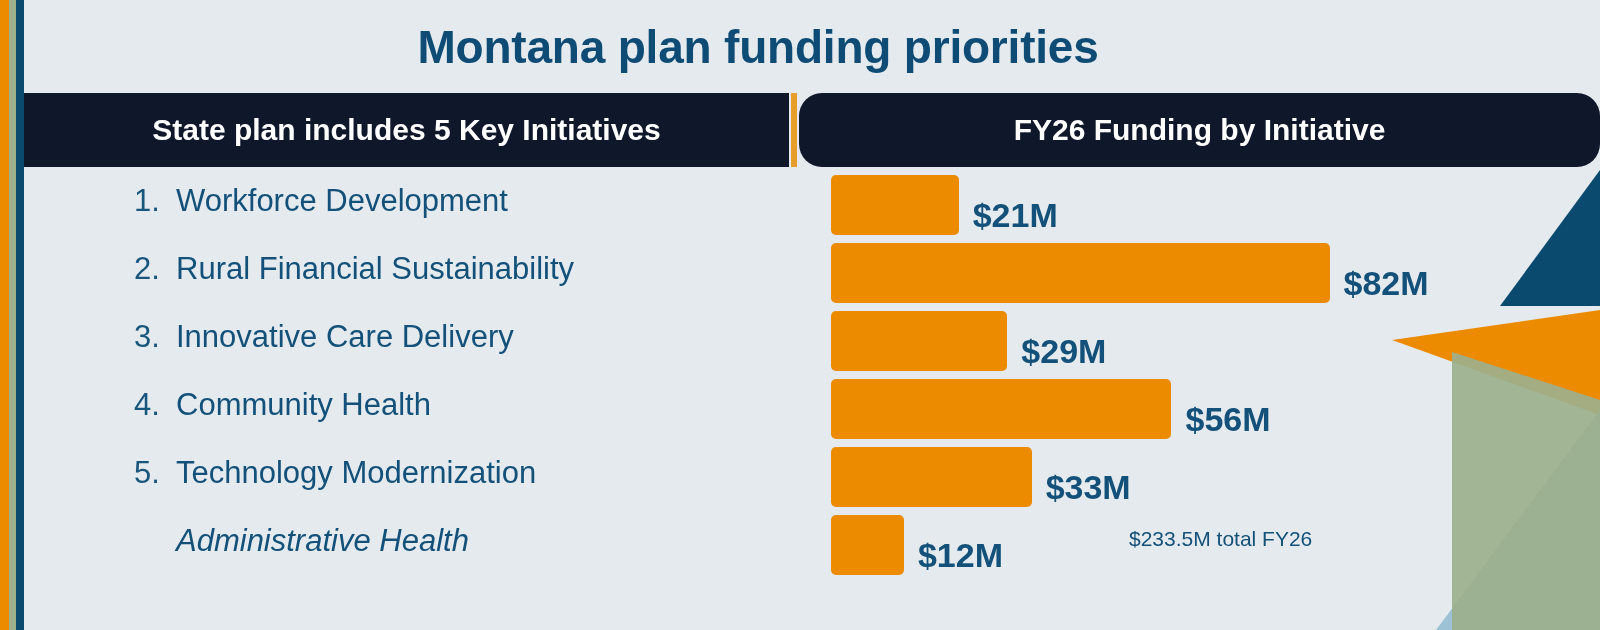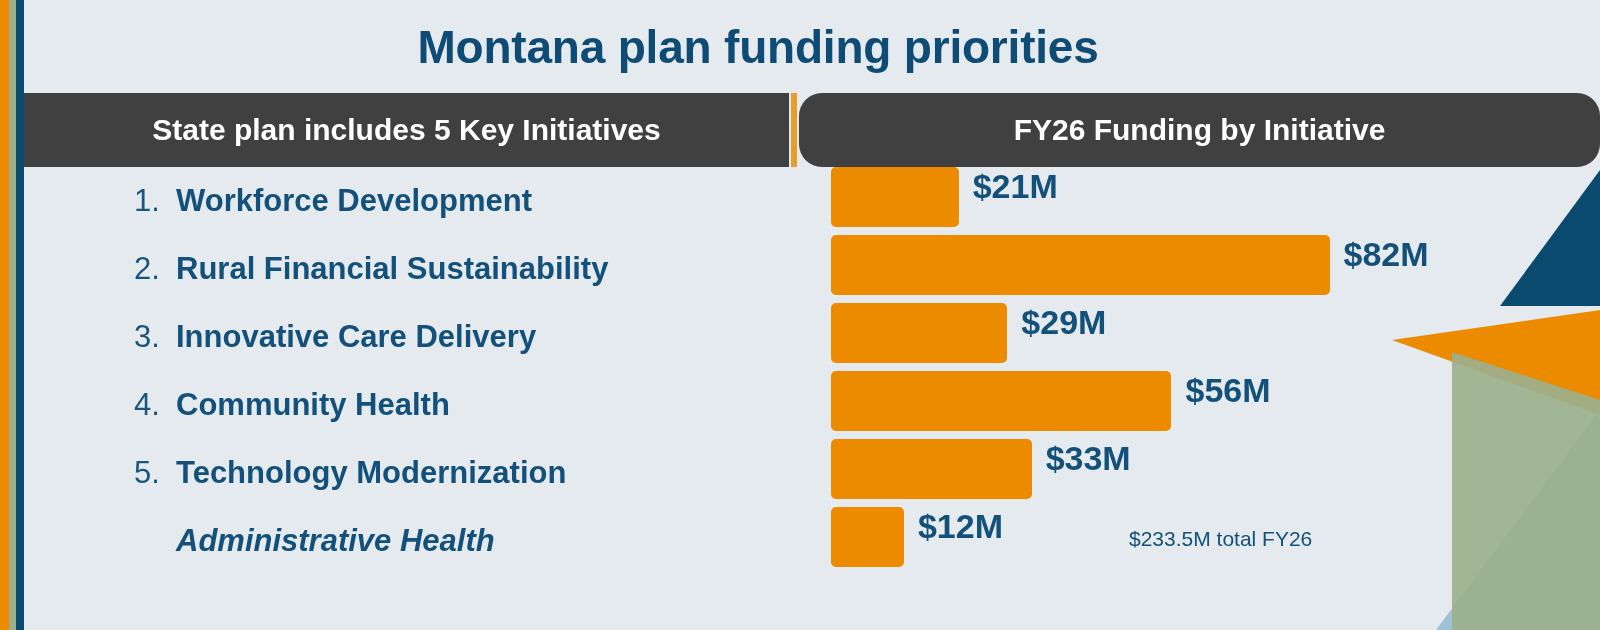--- a/index.html
+++ b/index.html
@@ -60,21 +60,21 @@
   
   .header-row {
     position: absolute;
     left: 24px;
     top: 93px;
     right: 0;
     height: 74px;
     display: flex;
   }
   .hdr {
-    background: #404040;
+    background: #0f172a;
     display: flex;
     align-items: center;
     justify-content: center;
     height: 100%;
     box-sizing: border-box;
   }
   .hdr-left  { width: 765px; }
   .hdr-div   { width: 10px; background: #e4eaee; display:flex; }
   .hdr-div i { display:block; width: 6px; margin: 0 auto; background: #e79d2a; height: 100%; }
   .hdr-right { flex: 1; border-radius: 23px; }
@@ -110,41 +110,41 @@
   }
   .li-num {
     font-size: 31px;
     font-weight: normal;
     color: #19567d;
     width: 42px;
     flex: none;
   }
   .li-label {
     font-size: 31px;
-    font-weight: bold;
+    font-weight: normal;
     color: #13517a;
     white-space: nowrap;
   }
   .li-label.italic {
     font-style: italic;
   }
 
   
   .chart-col {
     position: absolute;
     left: 765px;
     top: 0;
     right: 0;
     bottom: 0;
   }
   .bar-row {
     position: relative;
     height: 68px;
     display: flex;
-    align-items: flex-start;
+    align-items: flex-end;
     padding-left: 42px;
     box-sizing: border-box;
   }
   .bar {
     height: 60px;
     background: #ed8b00;
     border-radius: 5px;
     flex: none;
   }
   .bar-value {

